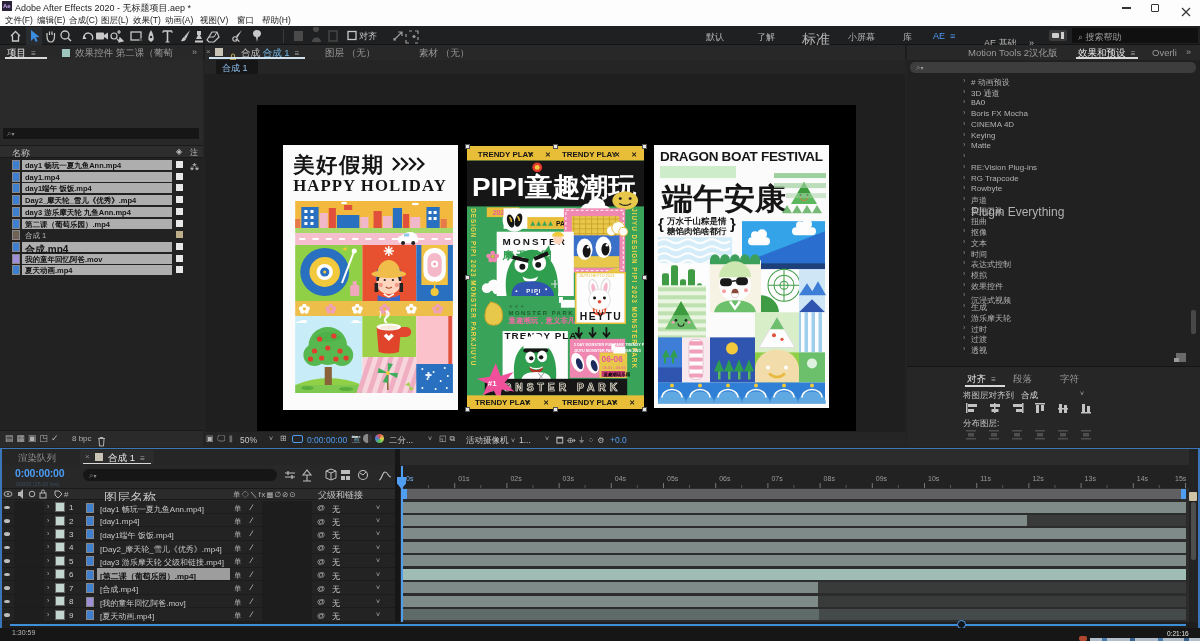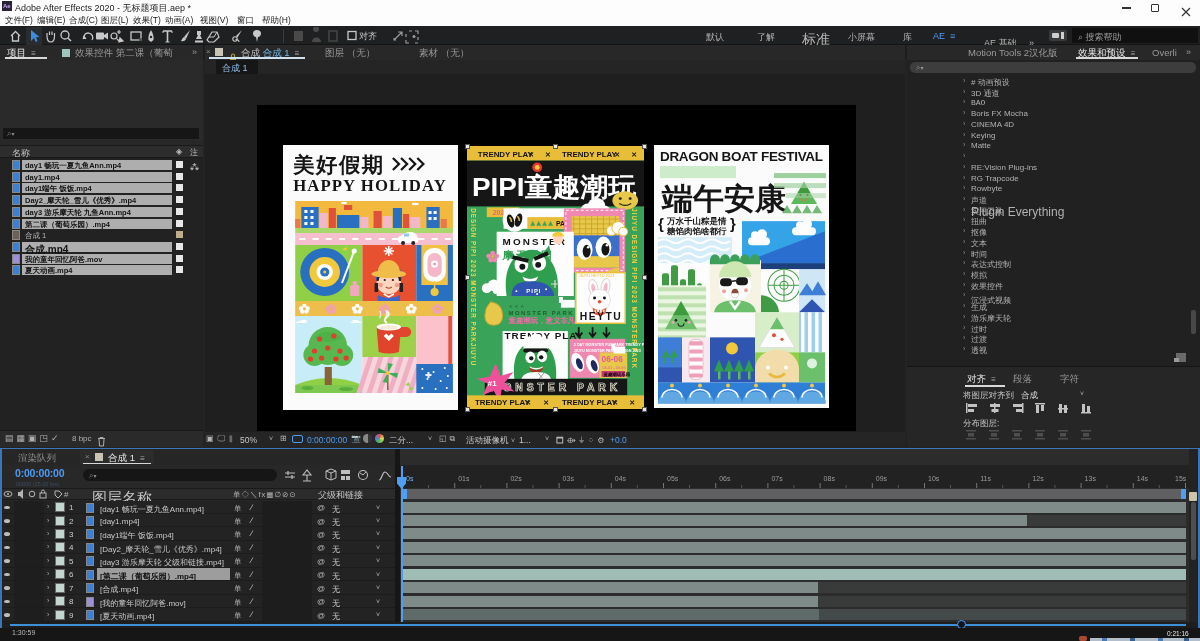--- a/index.html
+++ b/index.html
@@ -983,21 +983,21 @@
           <ellipse cx="8" cy="6" rx="4" ry="2.5" fill="none" stroke="#b5b5b5" stroke-width="1"></ellipse>
           <circle cx="8" cy="6" r="1" fill="#b5b5b5"></circle>
           <path d="M18,4 v4 h2 l3,3 v-10 l-3,3 z" fill="#b5b5b5"></path>
           <circle cx="32" cy="6" r="2.8" fill="none" stroke="#b5b5b5" stroke-width="1"></circle>
           <rect x="40" y="5" width="6" height="5" fill="none" stroke="#b5b5b5" stroke-width="1"></rect>
           <path d="M41.5,5 v-1.5 a1.5,1.5 0 0 1 3,0 v1.5" fill="none" stroke="#b5b5b5" stroke-width="1"></path>
           <path d="M55,3 h4 l3,3 l-4,4 l-3,-3 z" fill="none" stroke="#b5b5b5" stroke-width="1"></path>
         </svg>
       </div>
   <div class="abs txt" style="left:64px;top:490px;font-size:8px;color:#b5b5b5;">#</div>
-  <div class="abs txt" style="left:76px;top:489px;font-size:15px;color:#c5c5c5;padding-left:16px;">图层名称</div>
+  <div class="abs txt" style="left:88px;top:489px;font-size:13px;color:#c5c5c5;padding-left:16px;">图层名称</div>
   <div class="abs txt" style="left:233px;top:489.5px;font-size:7.5px;color:#b5b5b5;letter-spacing:1px;">单◇＼fx▦∅⊘⊙</div>
   <div class="abs txt" style="left:318px;top:489px;font-size:9px;color:#c5c5c5;">父级和链接</div>
   <div class="abs" style="left:0;top:500.5px;width:400px;height:13.45px;background:#232323;border-bottom:1px solid #1c1c1c;"></div>
   <div class="abs" style="left:262px;top:500.5px;width:50px;height:12.45px;background:#1d1d1d;"></div>
   <div class="abs" style="left:14px;top:500.5px;width:30px;height:12.45px;background:#1e1e1e;"></div>
   <div class="abs" style="left:4px;top:505.5px;width:6px;height:3.5px;background:#bdbdbd;border-radius:50%;"></div>
   <div class="abs txt" style="left:47px;top:503.0px;font-size:7px;color:#aaa;">›</div>
   <div class="abs" style="left:55px;top:502.0px;width:10px;height:10px;background:#c3d6d0;border:1px solid #666;"></div>
   <div class="abs txt" style="left:69px;top:503.0px;font-size:8px;color:#cccccc;">1</div>
   <div class="abs" style="left:86px;top:502.5px;width:8px;height:10px;background:#3f7fd0;border:0.5px solid #888;"></div>

